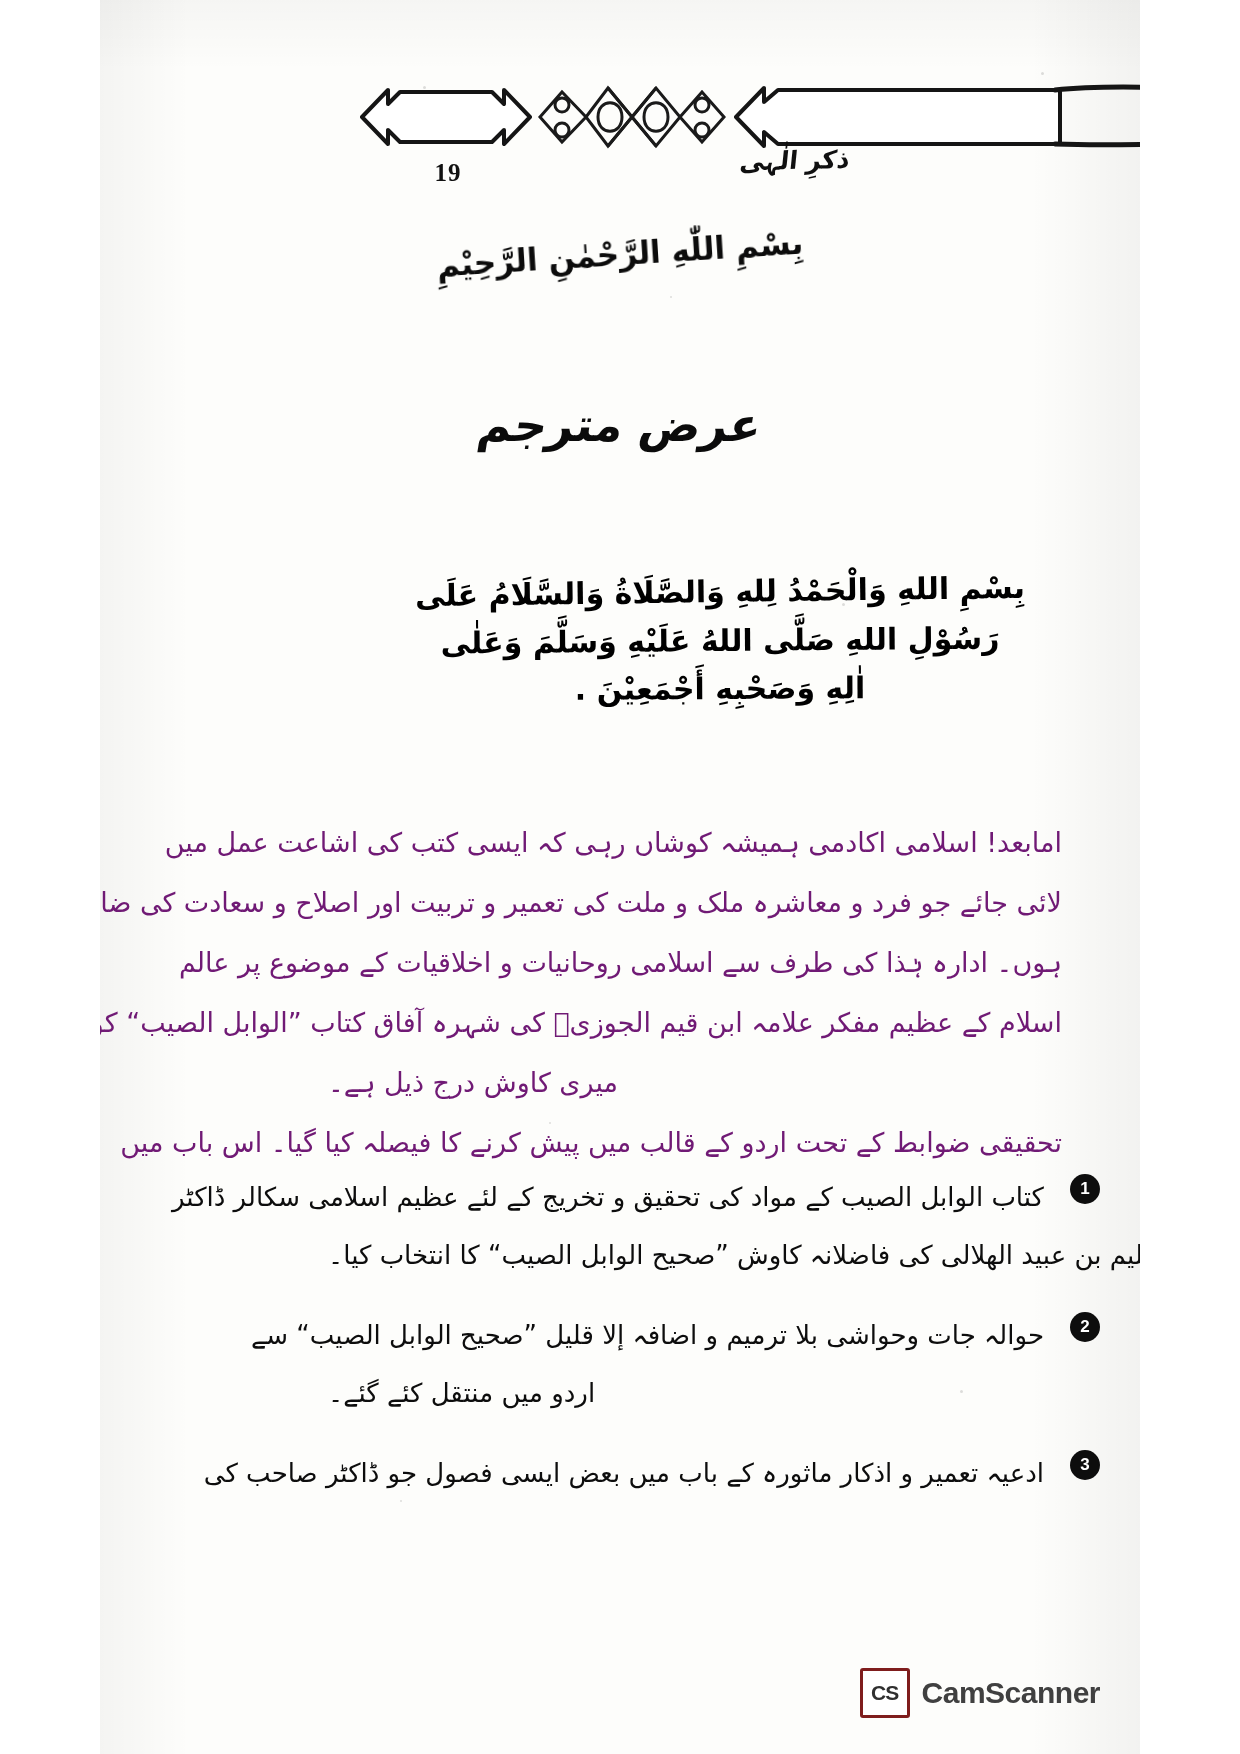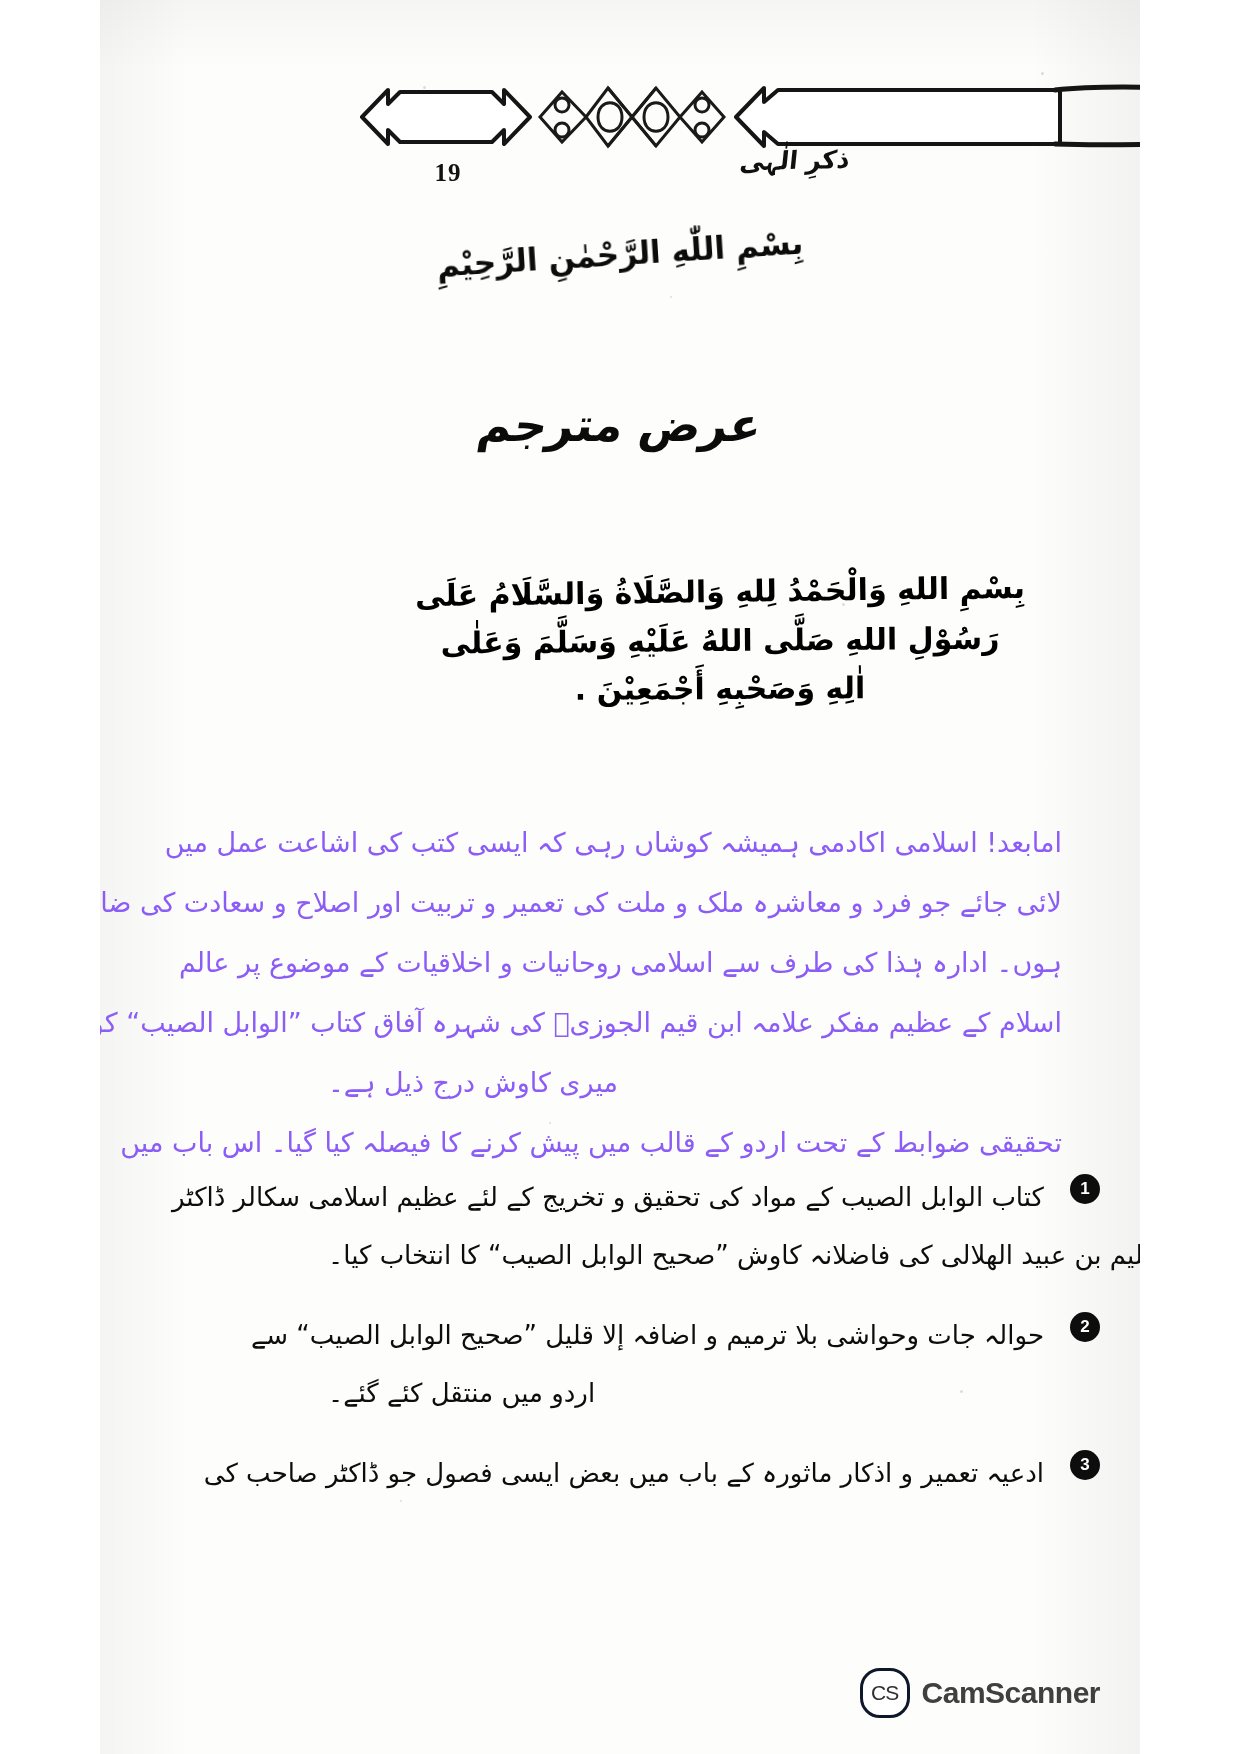--- a/index.html
+++ b/index.html
@@ -132,21 +132,21 @@
     top: 812px;
     left: 228px;
     width: 734px;
   }
 
   .body-line {
     font-family: "DejaVu Sans", sans-serif;
     font-size: 27px;
     line-height: 1.0;
     height: 60px;
-    color: #8b5cf6;
+    color: #701a75;
     white-space: nowrap;
     font-weight: 500;
     letter-spacing: -0.3px;
     display: flex;
     align-items: center;
   }
 
   .body-line.justify {
     justify-content: space-between;
   }
@@ -215,27 +215,27 @@
     right: 40px;
     display: flex;
     align-items: center;
     gap: 12px;
     direction: ltr;
   }
 
   .cs-badge {
     width: 44px;
     height: 44px;
-    border-radius: 20px;
+    border-radius: 3px;
     background: #ffffff;
-    border: 3px solid #0f172a;
+    border: 3px solid #7f1d1d;
     color: #2f2f2f;
     font-family: "Liberation Sans", sans-serif;
     font-size: 21px;
-    font-weight: normal;
+    font-weight: bold;
     display: flex;
     align-items: center;
     justify-content: center;
     letter-spacing: -1px;
   }
 
   .cs-text {
     font-family: "Liberation Sans", sans-serif;
     font-size: 30px;
     font-weight: bold;

